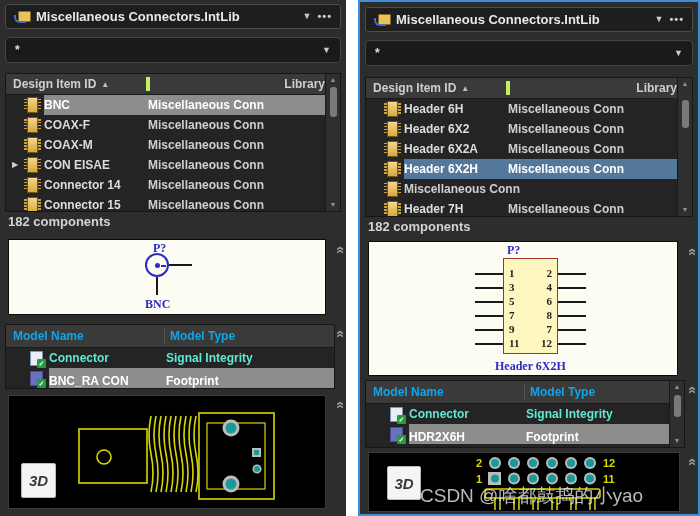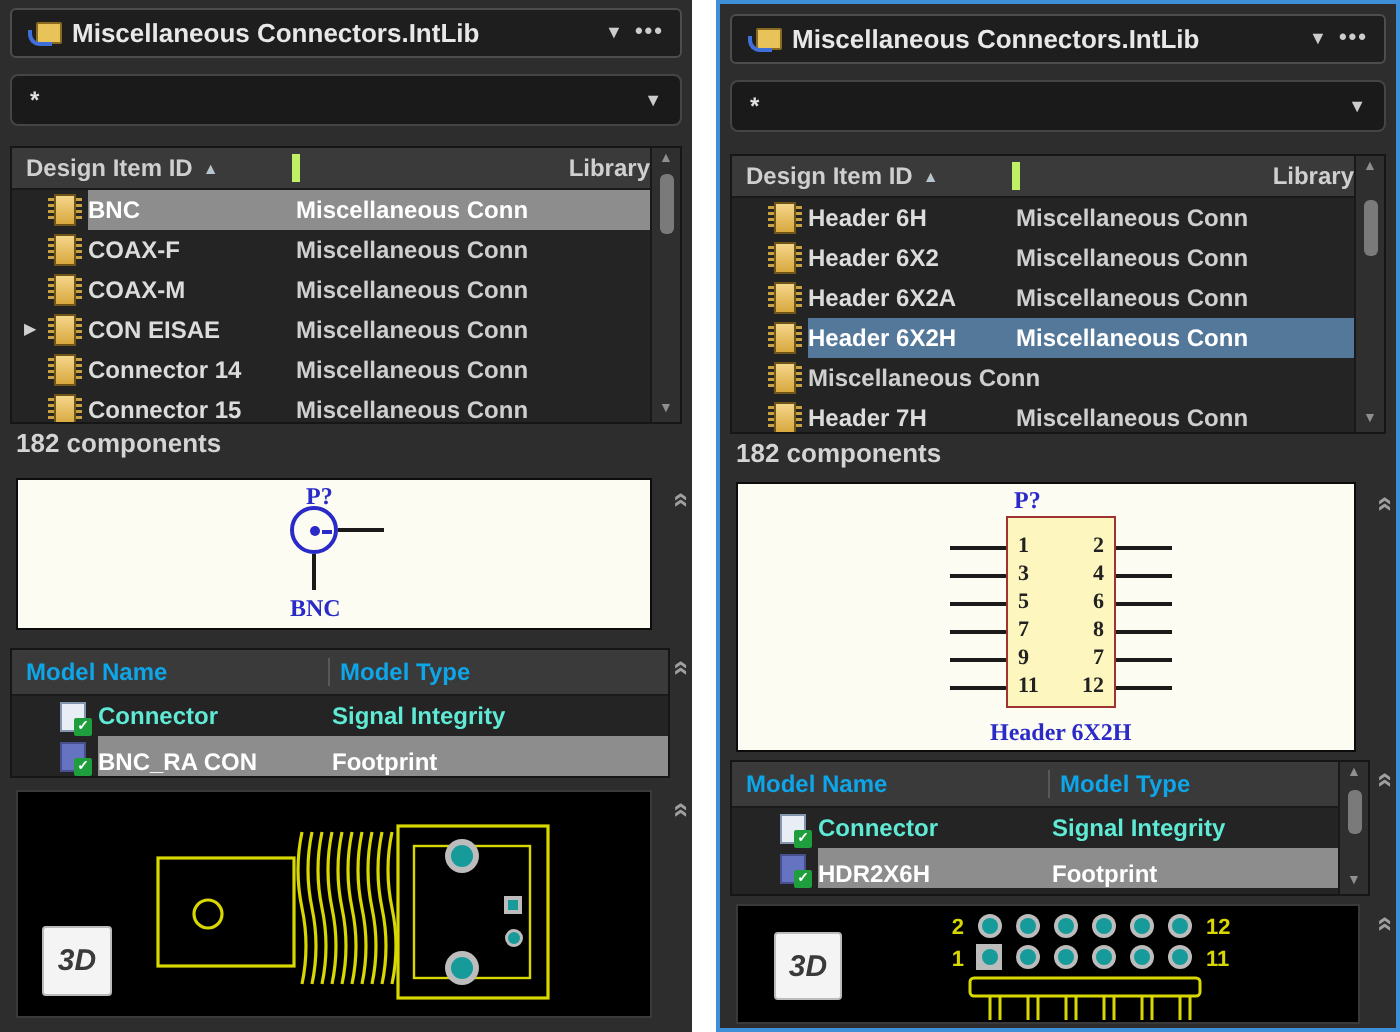--- a/index.html
+++ b/index.html
@@ -481,13 +481,14 @@
           <path d="M183,45 v12 M188,45 v12"></path>
           <path d="M202,45 v12 M207,45 v12"></path>
           <path d="M221,45 v12 M226,45 v12"></path>
         </g>
       </svg>
       <div class="btn3d">3D</div>
     </div>
     <span class="chevron" style="top:453px;">»</span>
   </div>
 
+  <div class="watermark">CSDN @啥都鼓捣的小yao</div>
 </div>
 
 </body></html>

